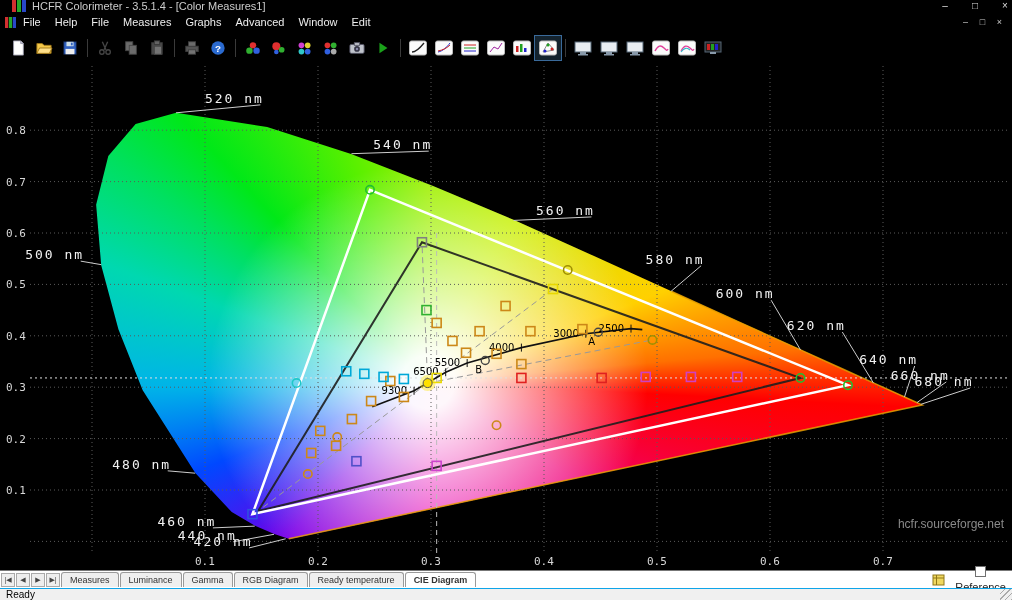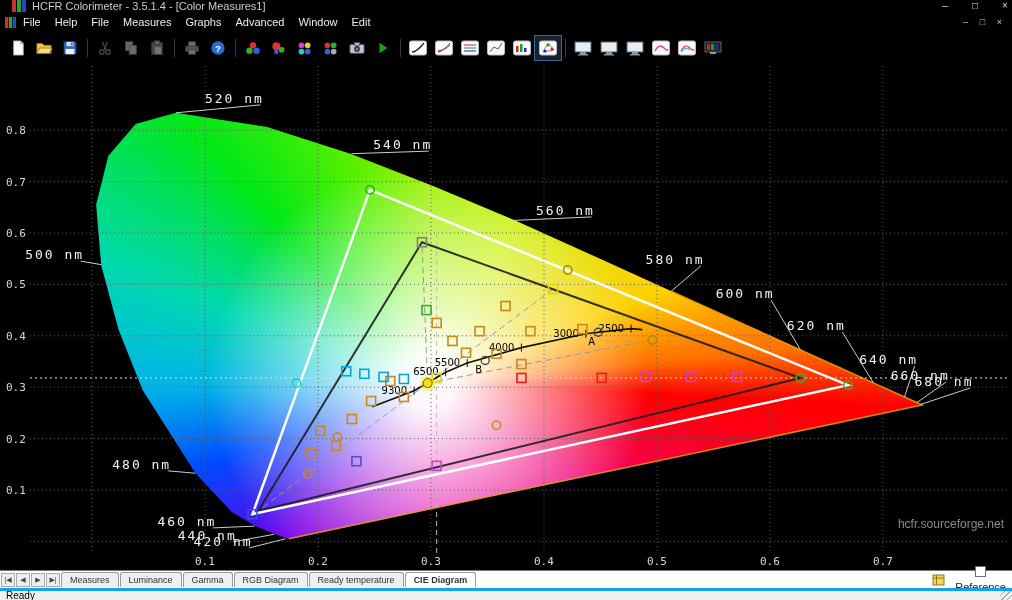--- a/index.html
+++ b/index.html
@@ -52,21 +52,21 @@
            display:flex;align-items:center;justify-content:center;font-size:7px;color:#444;}
   .tab{padding:2px 8px;margin-left:1px;background:#efefef;border:1px solid #9a9a9a;
        border-bottom:none;border-radius:3px 3px 0 0;white-space:nowrap;cursor:default;}
   .tab.active{background:#fff;font-weight:bold;}
   .tab-right{margin-left:auto;display:flex;align-items:center;margin-right:6px;gap:10px;}
   .notice-icon{display:flex;}
   .ref{display:flex;align-items:center;gap:4px;font-size:11px;color:#222;flex-direction:column;}
   .ref .box{width:11px;height:11px;background:#fff;border:1px solid #707070;display:inline-block;}
   
   .statusbar{position:absolute;left:0;top:588px;width:1012px;height:12px;background:#f0f0f0;
-             border-top:3px solid #0ea5e9;font-size:10px;color:#000;display:flex;align-items:center;}
+             border-top:1px solid #0ea5e9;font-size:10px;color:#000;display:flex;align-items:center;}
   .statusbar span{margin-left:6px;}
   .grip{position:absolute;right:0;top:0;width:12px;height:12px;margin:0!important;
         background:repeating-linear-gradient(135deg,transparent 0 3px,#aaa 3px 4px);}
 </style>
 </head>
 <body>
 
 <div class="app">
 
   <div class="titlebar">

